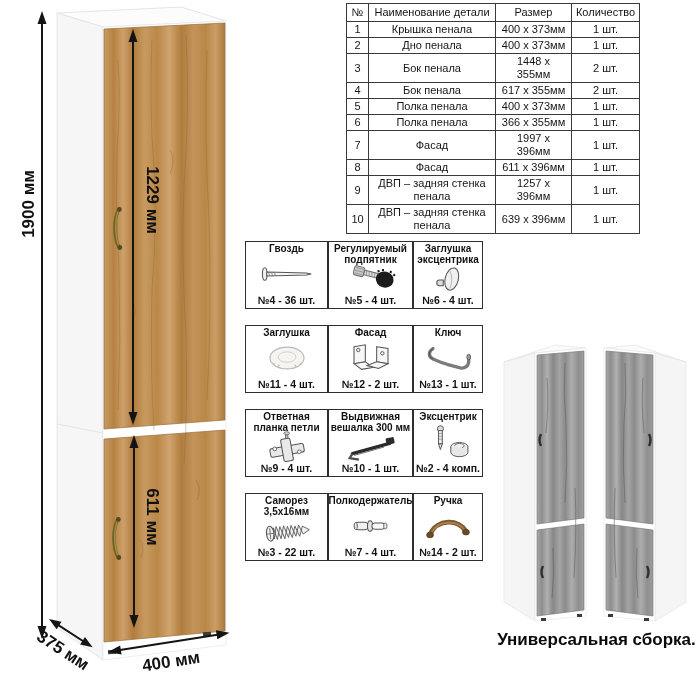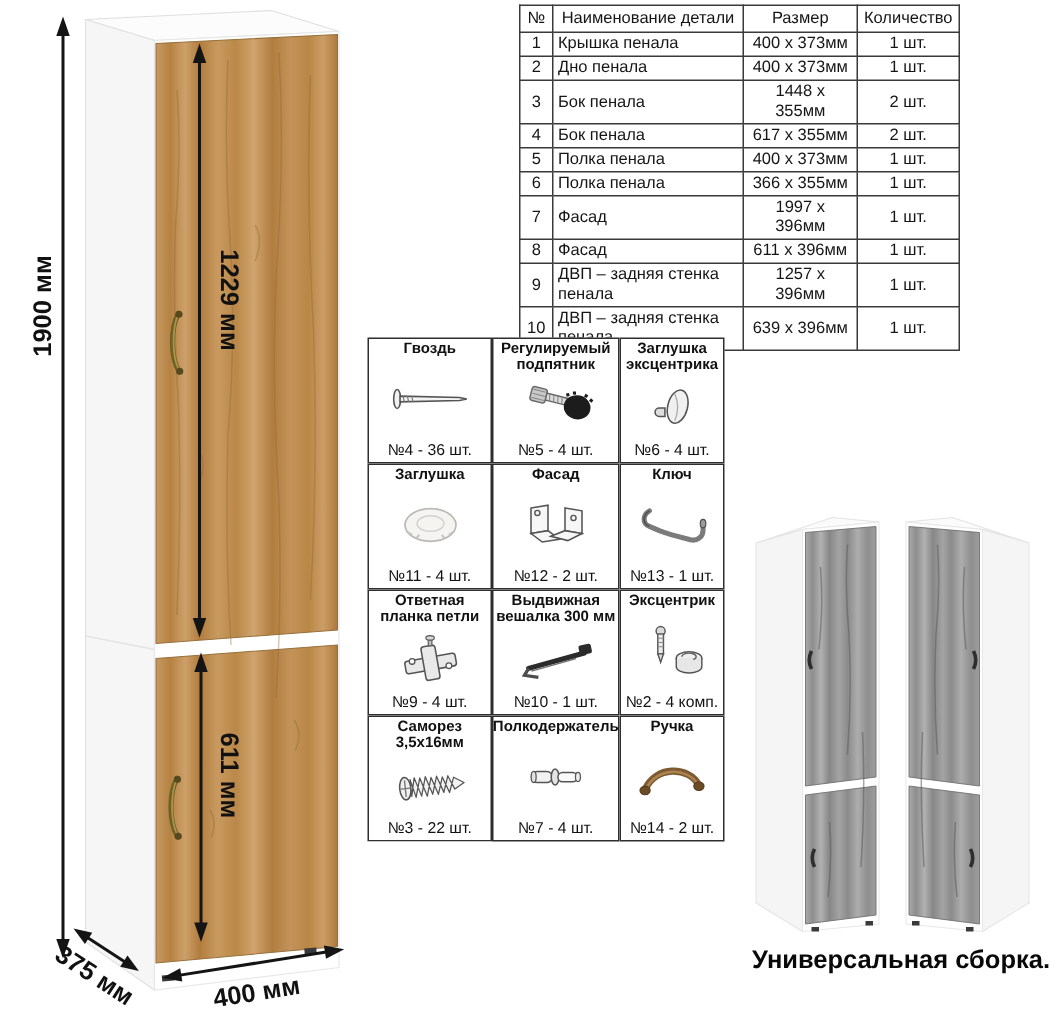--- a/index.html
+++ b/index.html
@@ -4,33 +4,33 @@
 <style>
   html,body{margin:0;padding:0;background:#ffffff;}
   #stage{position:relative;width:700px;height:683px;background:#ffffff;overflow:hidden;
          font-family:"Liberation Sans",sans-serif;color:#111;}
   
   .parts-table{position:absolute;left:346px;top:3px;border-collapse:collapse;
                font-size:11px;line-height:13px;color:#151515;}
   .parts-table td,.parts-table th{border:1px solid #3a3a3a;padding:1px 3px;font-weight:normal;}
   .parts-table th{text-align:center;height:15px;}
   .td-num,.td-size,.td-qty{text-align:center;}
-  .td-name{text-align:left;}
+  .td-name{text-align:center;}
   .parts-table tr{height:15px;}
   
   .hw-grid{position:absolute;left:245px;top:225px;width:238px;
            display:grid;grid-template-columns:83px 85px 70px;grid-auto-rows:84px;}
   .hw-cell{border:1px solid #2e2e2e;display:flex;flex-direction:column;align-items:center;
-           justify-content:space-between;padding:2px 1px;box-sizing:border-box;background:#fff;}
+           justify-content:space-between;padding:2px 1px;box-sizing:border-box;background:#fff;margin-top:16px;}
   .hw-cell.empty{border:none;}
   .hw-label{font-weight:bold;font-size:10px;line-height:10.5px;text-align:center;}
   .hw-icon{flex:1;display:flex;align-items:center;justify-content:center;min-height:0;}
-  .hw-count{font-weight:normal;font-size:10.5px;line-height:12px;text-align:center;}
+  .hw-count{font-weight:bold;font-size:10.5px;line-height:12px;text-align:center;}
   
-  .assembly-caption{position:absolute;left:493px;top:630px;width:207px;text-align:right;
+  .assembly-caption{position:absolute;left:493px;top:630px;width:207px;text-align:center;
                     font-weight:bold;font-size:17px;color:#090909;}
   
   svg text.dim{font-family:"Liberation Sans",sans-serif;font-weight:bold;fill:#111;font-size:17px;}
 </style>
 </head>
 <body>
 
 <div id="stage">
 
   <svg width="242" height="683" viewBox="0 0 242 683" style="position:absolute;left:0;top:0;">

